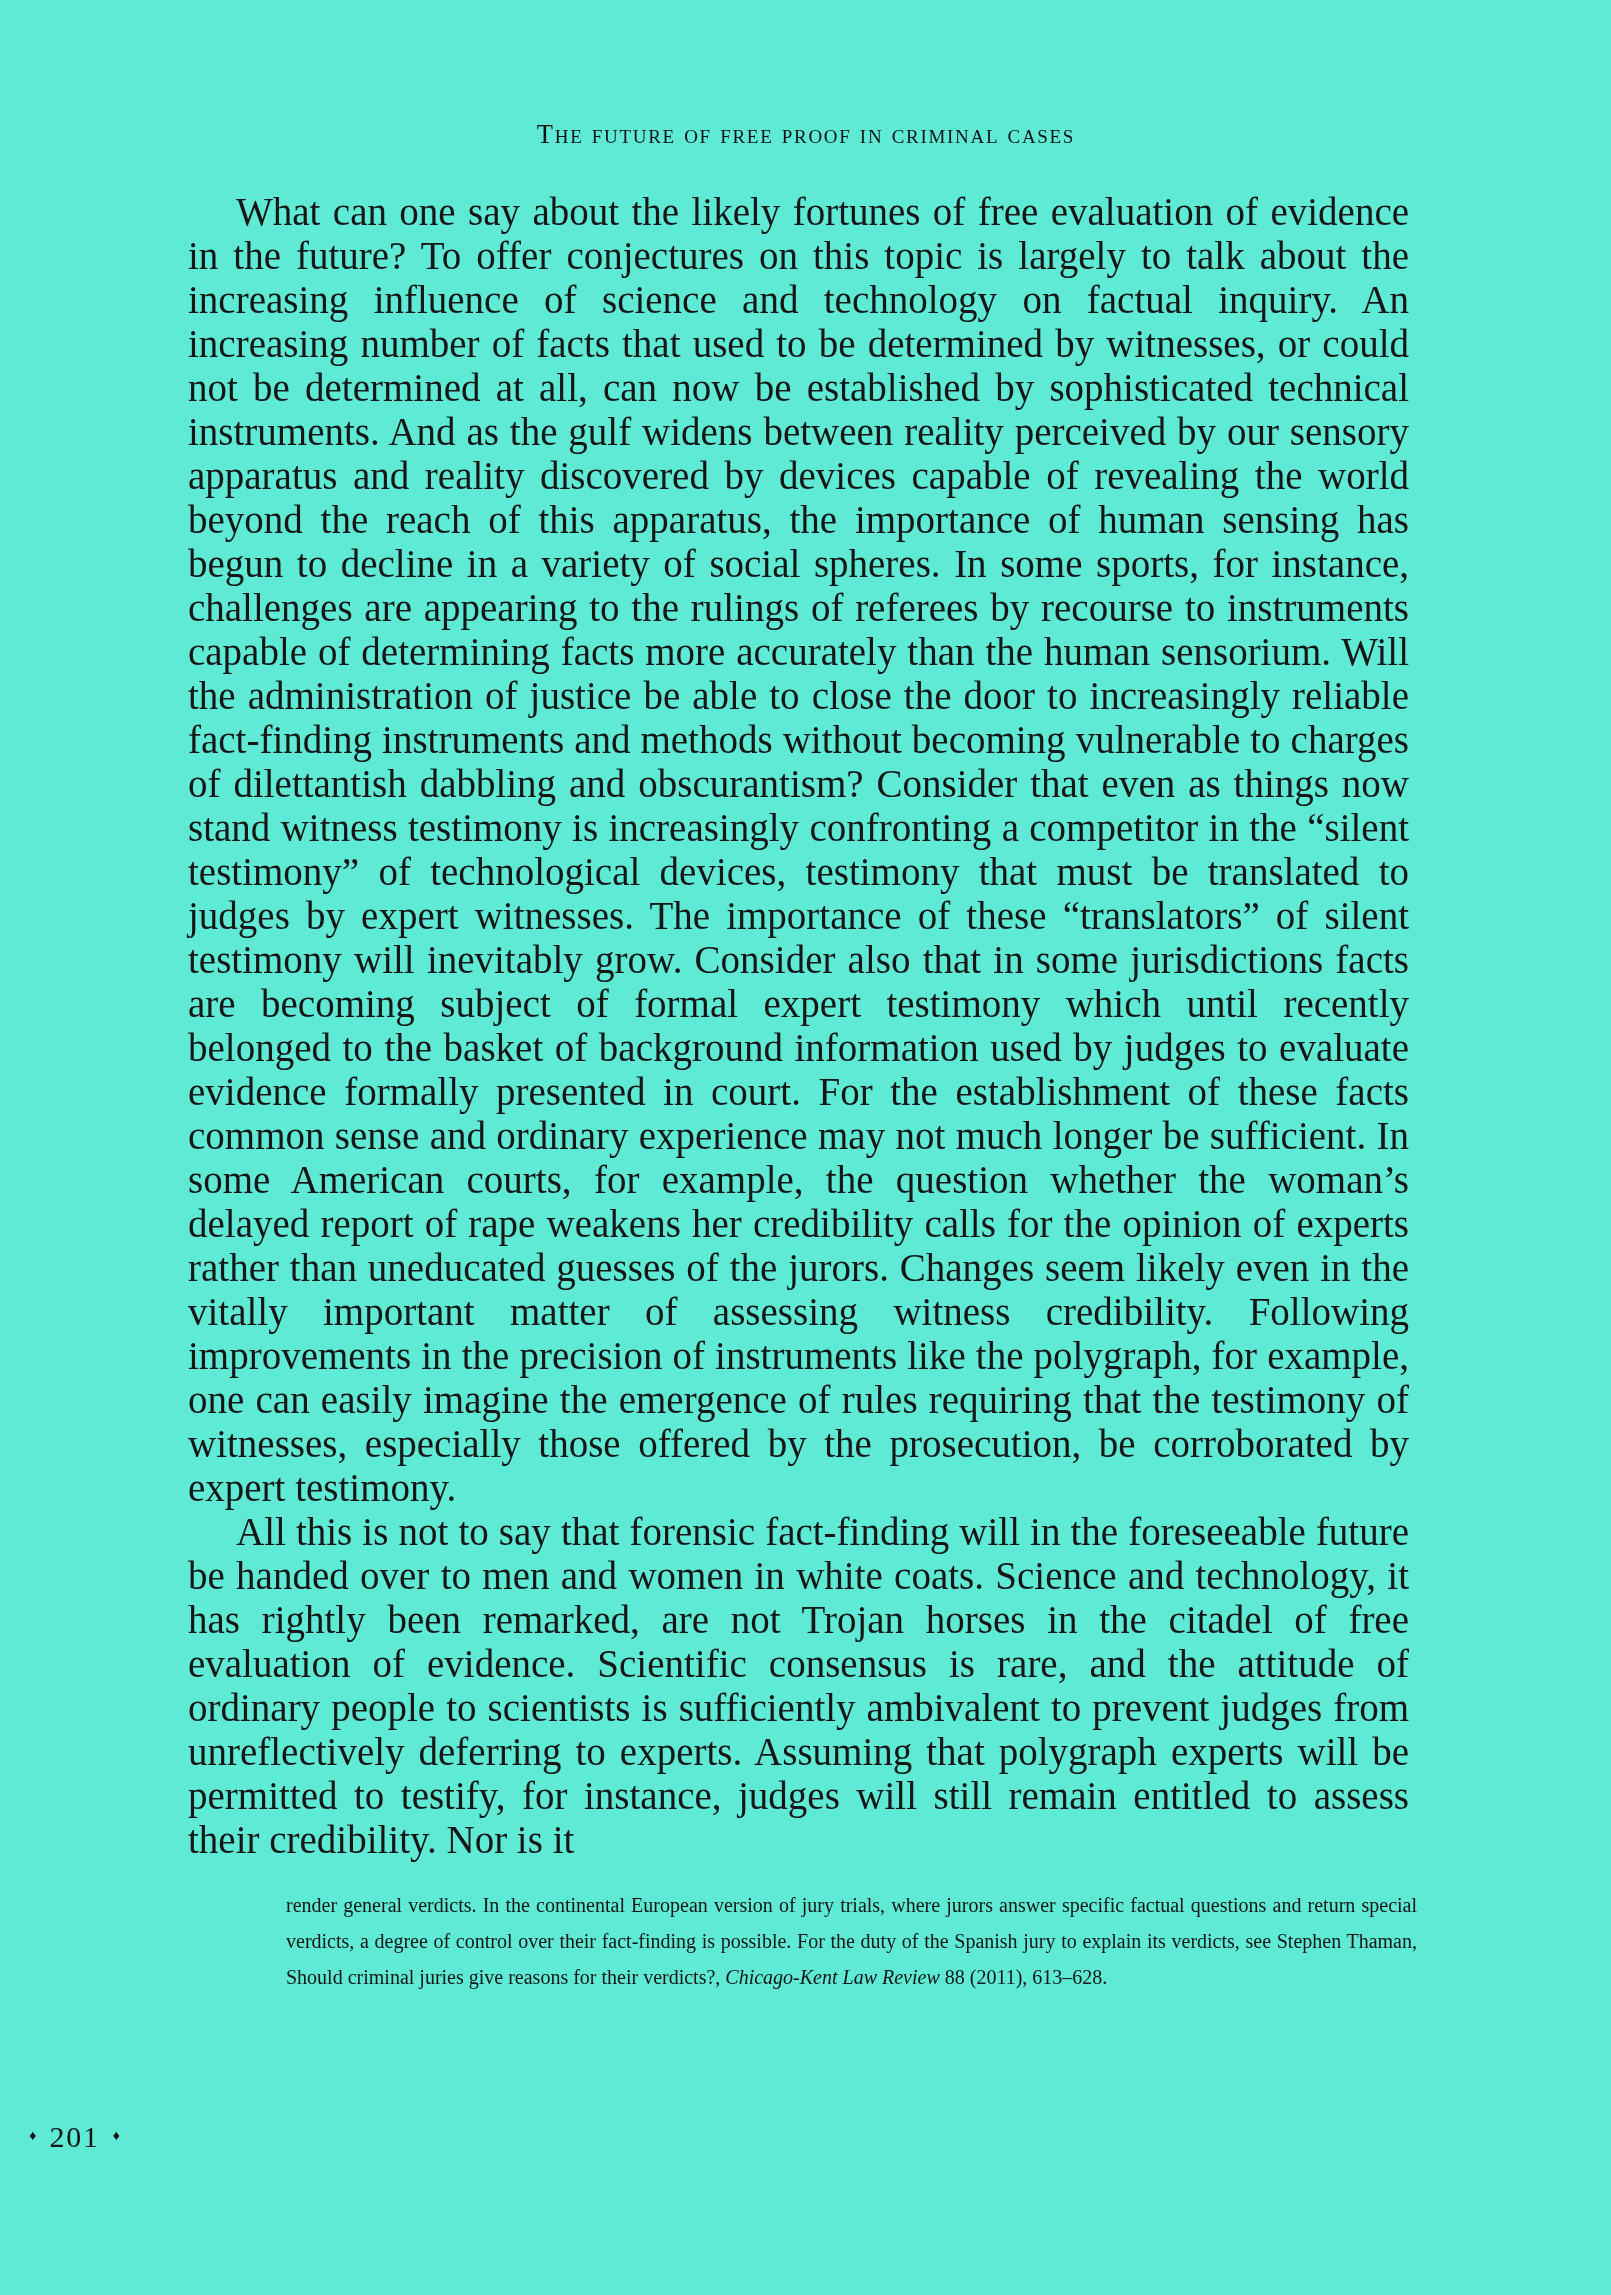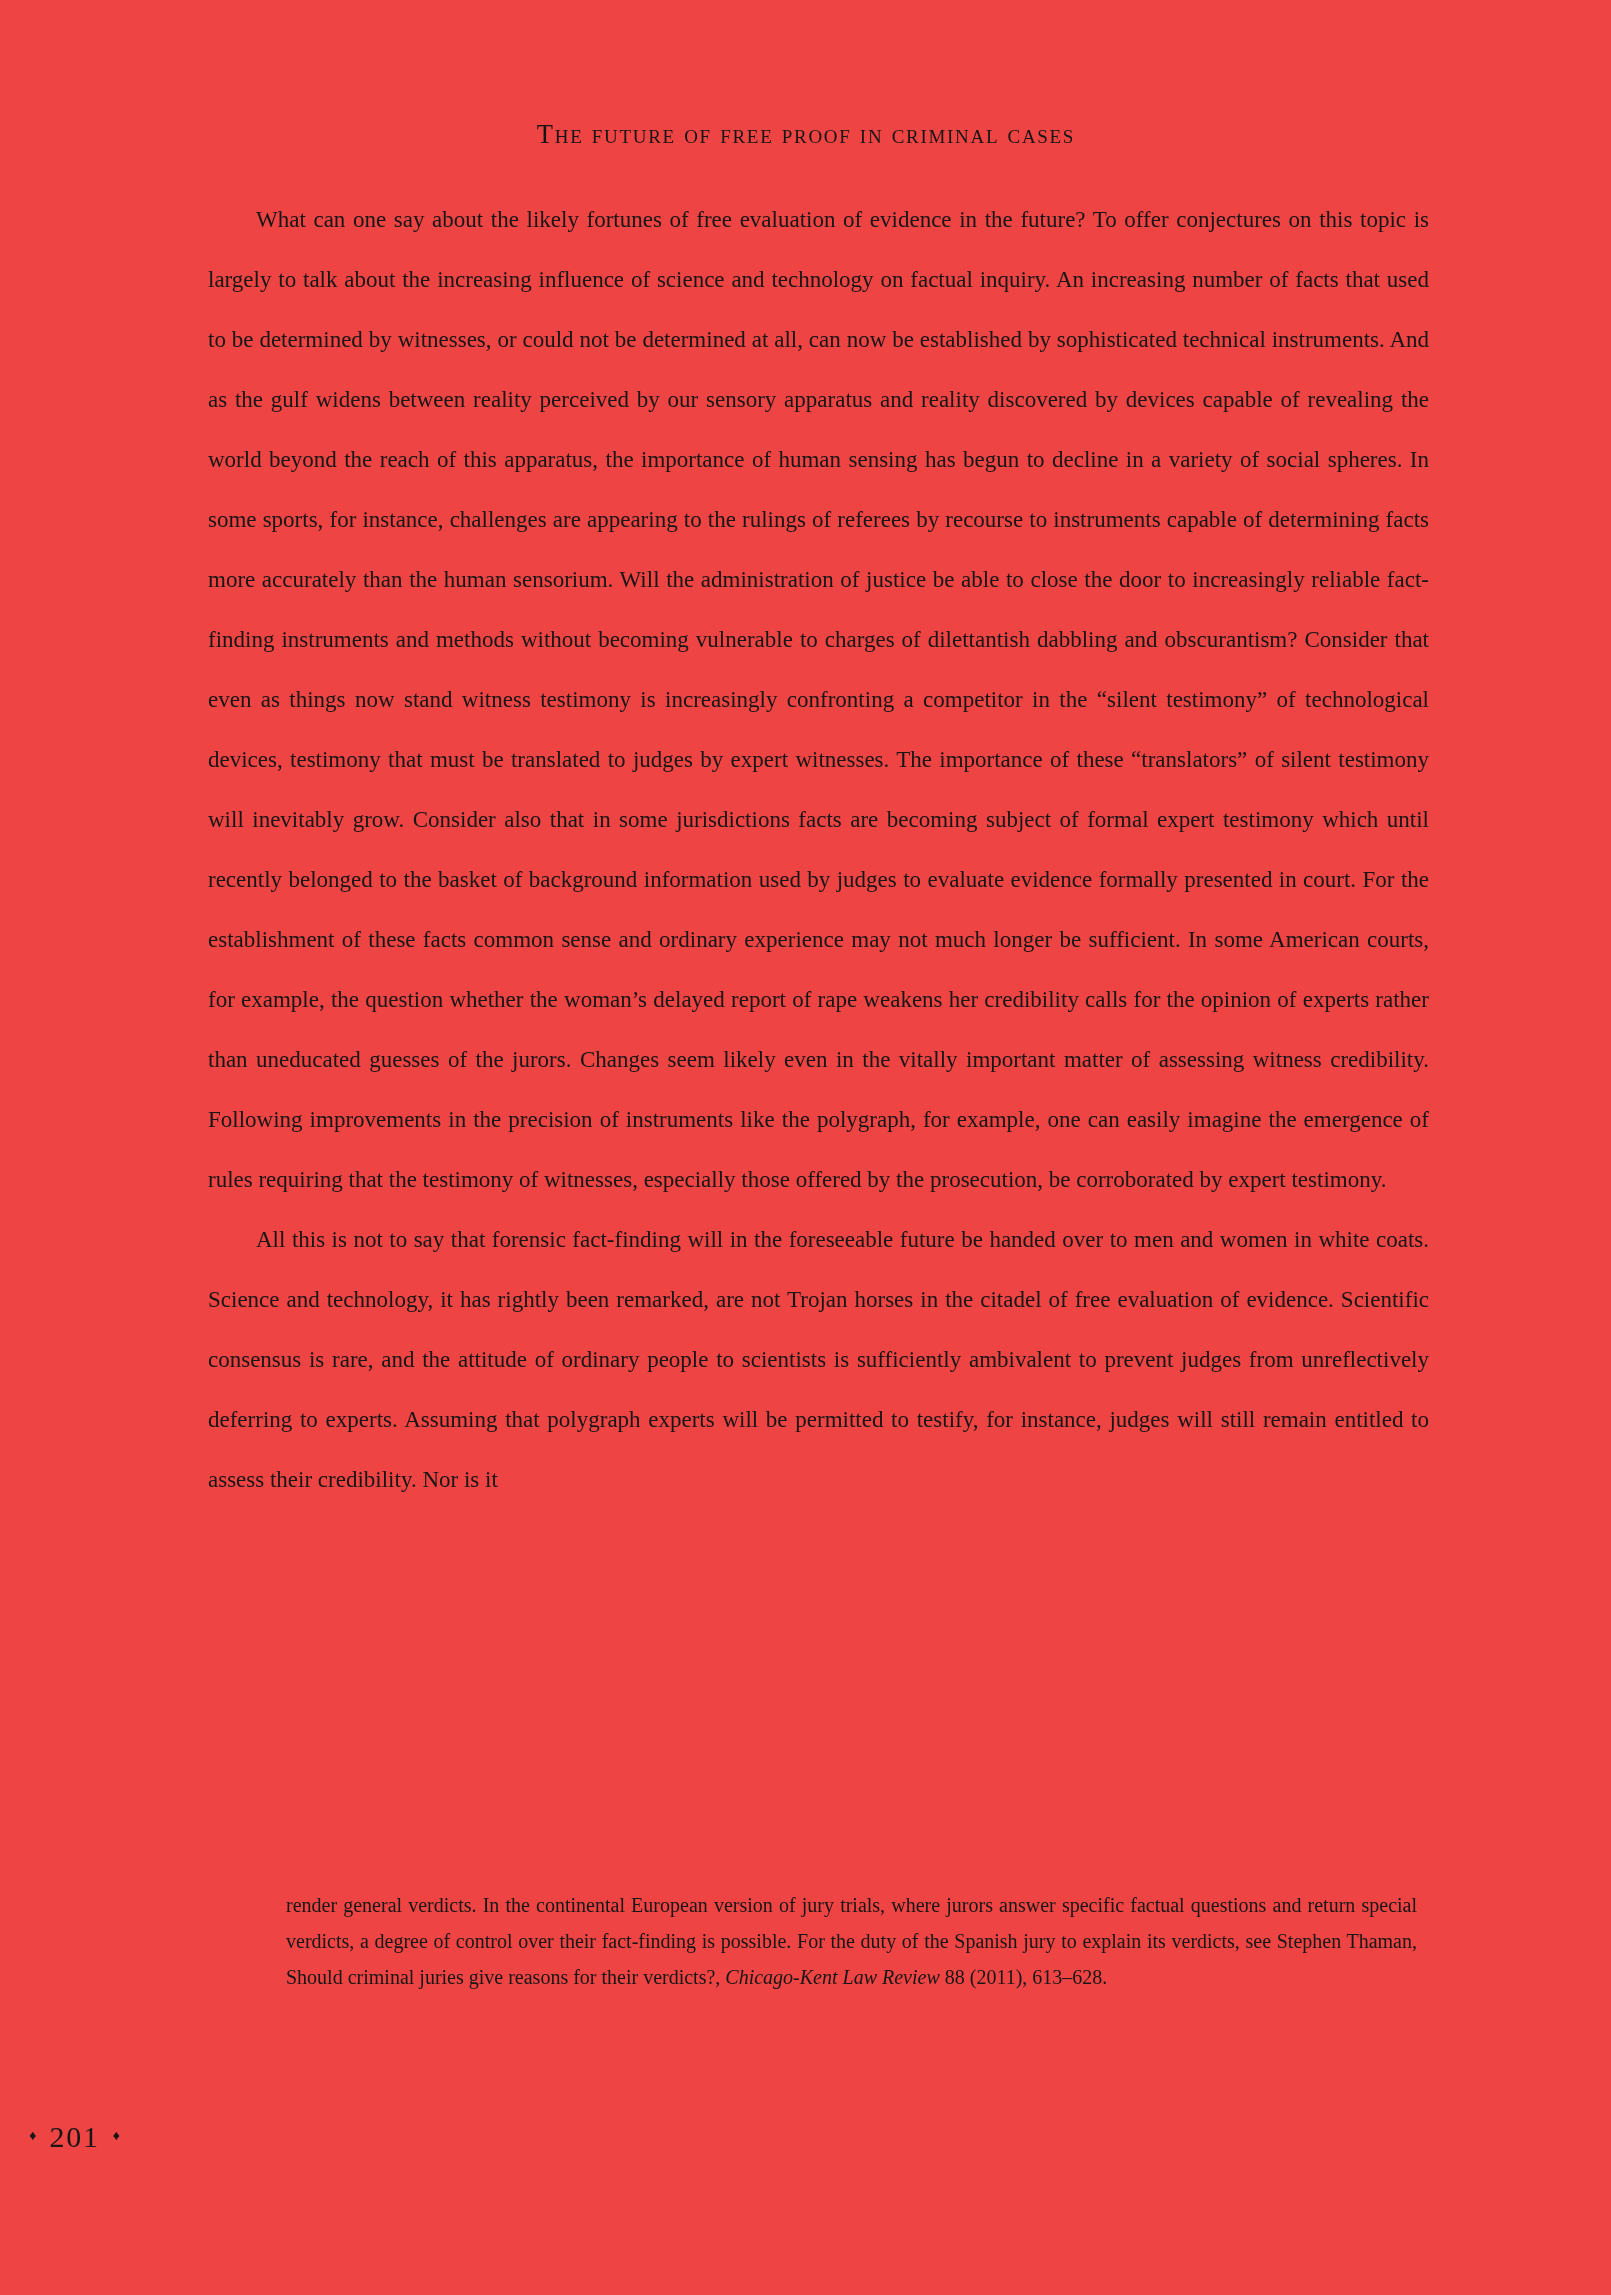--- a/index.html
+++ b/index.html
@@ -4,45 +4,45 @@
 <style>
   html, body {
     margin: 0;
     padding: 0;
     background: #ffffff;
   }
   .page {
     position: relative;
     width: 1612px;
     height: 2295px;
-    background: #ef4444;
+    background: #5eead4;
     color: #161616;
     font-family: "Liberation Serif", "DejaVu Serif", serif;
     overflow: hidden;
     text-decoration: underline;
   }
   .running-header {
     position: absolute;
     top: 118px;
     left: 0;
     width: 100%;
     text-align: center;
     font-variant: small-caps;
     font-size: 26.5px;
     letter-spacing: 1.7px;
     line-height: 33px;
     color: #151515;
   }
   .body-text {
     position: absolute;
     top: 190px;
-    left: 208px;
+    left: 188px;
     width: 1221px;
-    font-size: 23px;
-    line-height: 60px;
+    font-size: 39px;
+    line-height: 44px;
     text-align: justify;
     color: #161616;
   }
   .body-text p {
     margin: 0;
     padding: 0;
     text-indent: 48px;
   }
   .footnote {
     position: absolute;

